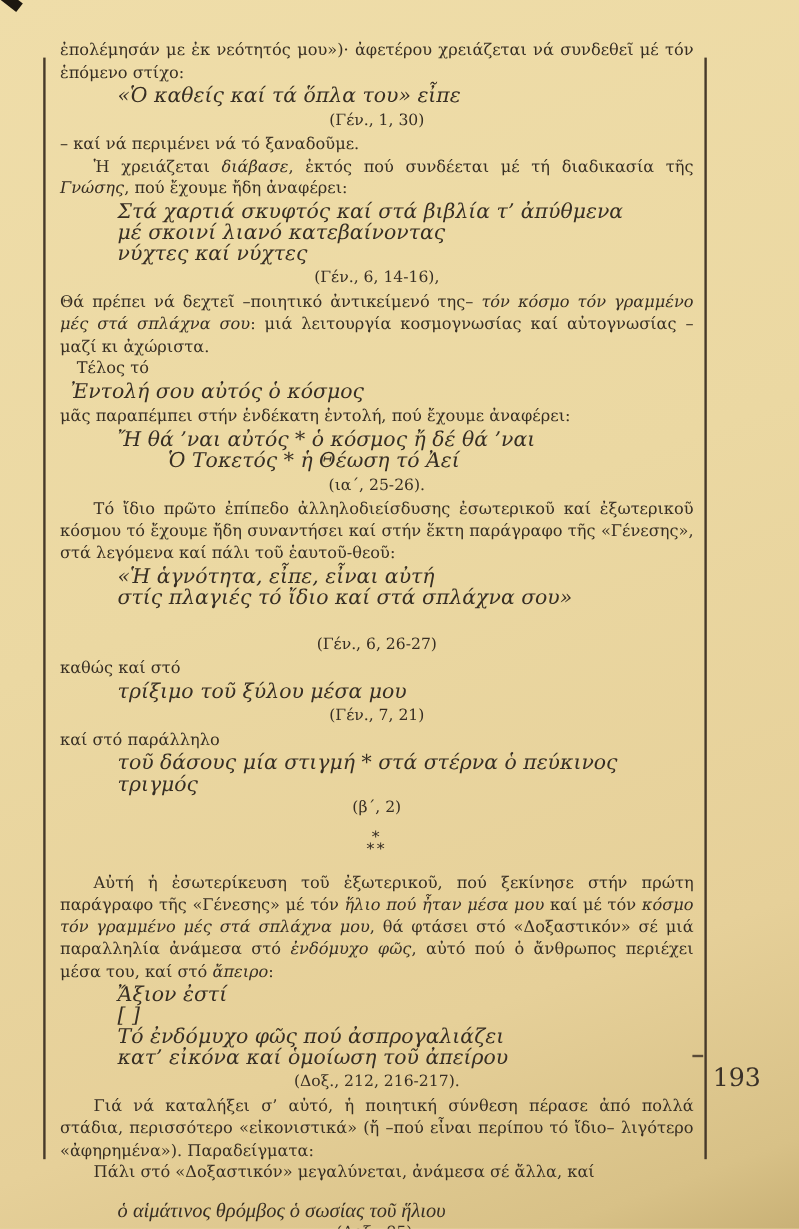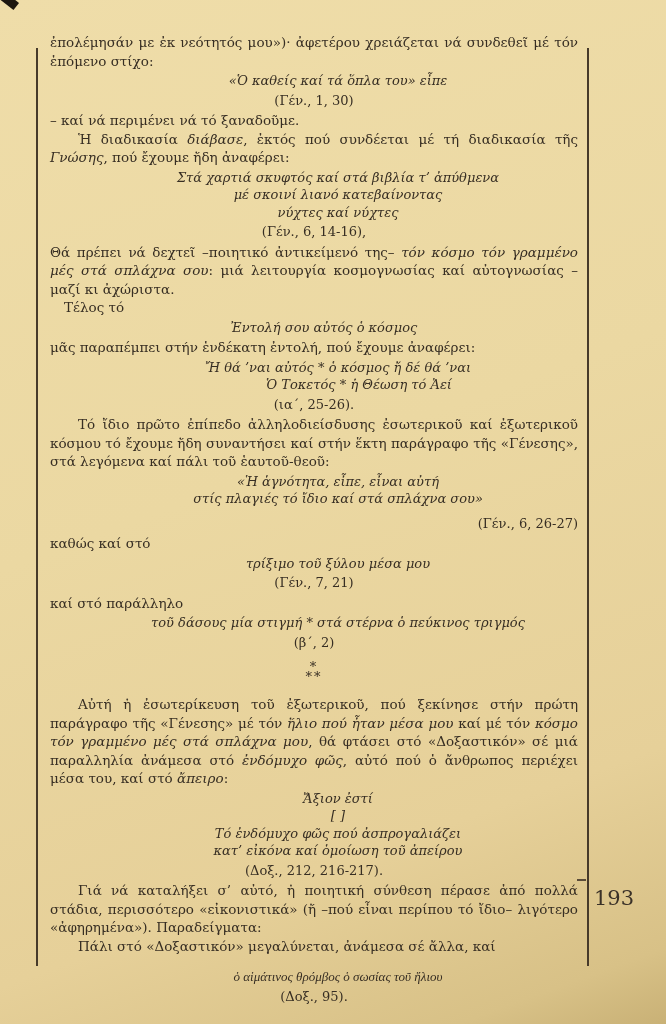--- a/index.html
+++ b/index.html
@@ -31,30 +31,30 @@
     position: absolute; left: 50px; top: 33px; width: 528px;
     color: var(--ink, #372e23);
     font-size: 13.5px; line-height: 18.5px;
   }
   p.para { margin: 0; text-align: justify; }
   p.para.indent { text-indent: 28px; }
   p.para.indent-small { text-indent: 14px; }
   p.para em, .column em { }
   .poem {
     margin: 2px 0 2px 48px;
-    font-style: italic; font-size: 13px; line-height: 17.5px; text-align: center;
+    font-style: italic; font-size: 17px; line-height: 17.5px;
   }
-  .poem.tight  { margin-left: 20px; }
+  .poem.tight  { margin-left: 9px; }
   .poem.spaced { margin-top: 13px; font-family: Liberation Serif, serif; }
   .poem-line.ind2 { padding-left: 42px; }
   .citation {
     text-align: center; font-size: 13px; line-height: 17.5px;
     margin: 0 0 2px 0;
   }
-  .citation.spaced { margin-top: 7px; text-align: right; }
+  .citation.spaced { margin-top: 21px; }
   .star-divider {
     text-align: center; margin: 11px 0 13px; font-size: 13px;
     line-height: 10px; letter-spacing: 2px; color: var(--ink, #372e23);
   }
   .pageno {
     position: absolute; left: 594px; top: 886px;
     font-size: 21px; line-height: 24px; color: #3a3128;
   }
 </style>
 </head>
@@ -66,21 +66,21 @@
   <div class="rule rule-right"></div>
   <div class="rule-tick"></div>
   <div class="pageno">193</div>
   <main class="column" id="column">
       <p class="para"><span>ἐπολέμησάν με ἐκ νεότητός μου»)· ἀφετέρου χρειάζεται νά συνδεθεῖ μέ τόν ἑπόμενο στίχο:</span></p>
       <div class="poem">
         <div class="poem-line">«Ὁ καθείς καί τά ὅπλα του» εἶπε</div>
       </div>
       <div class="citation">(Γέν., 1, 30)</div>
       <p class="para"><span>– καί νά περιμένει νά τό ξαναδοῦμε.</span></p>
-      <p class="para indent"><span>Ἡ διαδικασία </span><em>διάβασε</em><span>, ἐκτός πού συνδέεται μέ τή διαδικασία τῆς </span><em>Γνώσης</em><span>, πού ἔχουμε ἤδη ἀναφέρει:</span></p>
+      <p class="para indent"><span>Ἡ χρειάζεται </span><em>διάβασε</em><span>, ἐκτός πού συνδέεται μέ τή διαδικασία τῆς </span><em>Γνώσης</em><span>, πού ἔχουμε ἤδη ἀναφέρει:</span></p>
       <div class="poem">
         <div class="poem-line">Στά χαρτιά σκυφτός καί στά βιβλία τ’ ἀπύθμενα</div>
         <div class="poem-line">μέ σκοινί λιανό κατεβαίνοντας</div>
         <div class="poem-line">νύχτες καί νύχτες</div>
       </div>
       <div class="citation">(Γέν., 6, 14-16),</div>
       <p class="para"><span>Θά πρέπει νά δεχτεῖ –ποιητικό ἀντικείμενό της– </span><em>τόν κόσμο τόν γραμμένο μές στά σπλάχνα σου</em><span>: μιά λειτουργία κοσμογνωσίας καί αὐτογνωσίας –μαζί κι ἀχώριστα.</span></p>
       <p class="para indent-small"><span>Τέλος τό</span></p>
       <div class="poem tight">
         <div class="poem-line">Ἐντολή σου αὐτός ὁ κόσμος</div>

